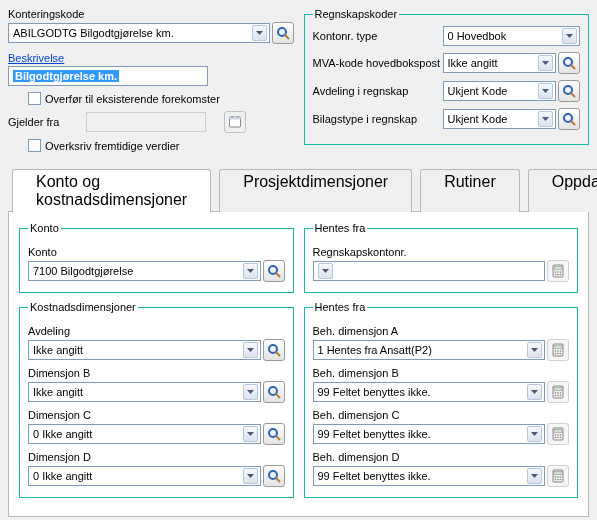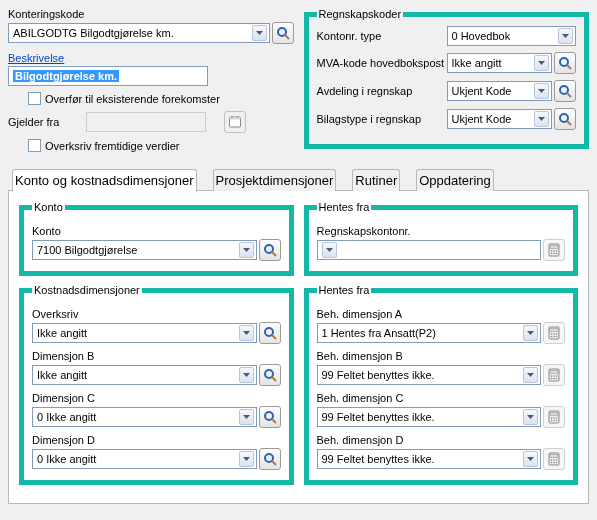--- a/index.html
+++ b/index.html
@@ -104,37 +104,37 @@
     width: 120px;
     height: 20px;
     border: 1px solid #ccc;
     background: #f0f0f0;
   }
   .legend {
     font-size: 11px;
     padding: 0 2px;
   }
   fieldset {
-    border: 5px solid #14b8a6;
+    border: 1px solid #14b8a6;
     margin: 0 0 8px 0;
     padding: 6px 8px 8px 8px;
   }
   .tab-strip {
     display: flex;
     border-bottom: 1px solid #b8b8b8;
     margin-top: 10px;
     padding-left: 4px;
   }
   .tab {
     border: 1px solid #b8b8b8;
     border-bottom: none;
-    padding: 3px 2px;
+    padding: 3px 23px;
     background: #f0f0f0;
-    font-size: 13px;
-    margin-right: 16px;
+    font-size: 16px;
+    margin-right: 8px;
     position: relative;
     top: 1px;
     border-radius: 3px 3px 0 0;
   }
   .tab.active {
     background: #fff;
     border-bottom: 1px solid #fff;
     margin-bottom: -1px;
   }
   .tab-body {
@@ -340,21 +340,21 @@
               <svg viewBox="0 0 14 14">
                 <use href="#mag"></use>
               </svg>
             </div>
         </div>
       </fieldset>
 
       <fieldset>
         <legend class="legend">Kostnadsdimensjoner</legend>
 
-        <span class="sub-label">Overksriv</span>
+        <span class="sub-label">Avdeling</span>
         <div class="ctl-row">
           <div class="combo">
             <span class="combo-text">Ikke angitt</span>
             <span class="combo-arrow">
                 <svg viewBox="0 0 7 4">
                   <use href="#dn"></use>
                 </svg>
               </span>
           </div>
           <div class="icon-btn">

